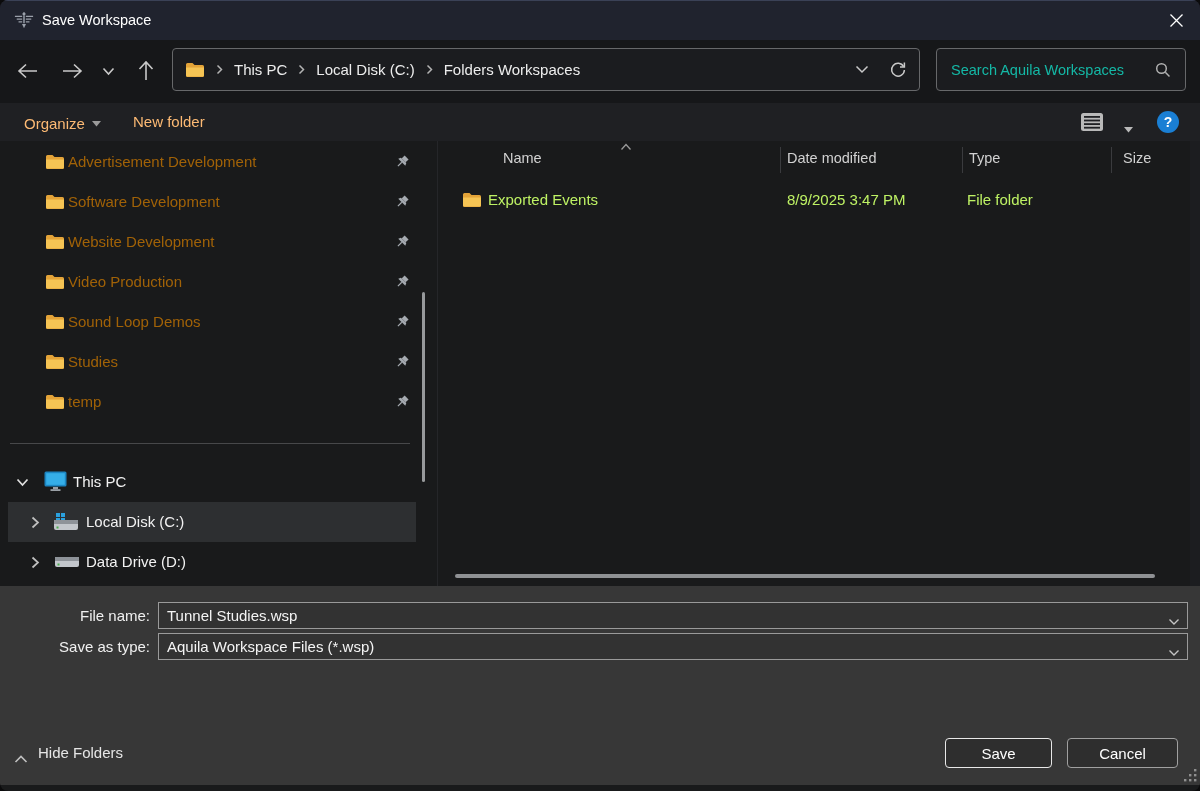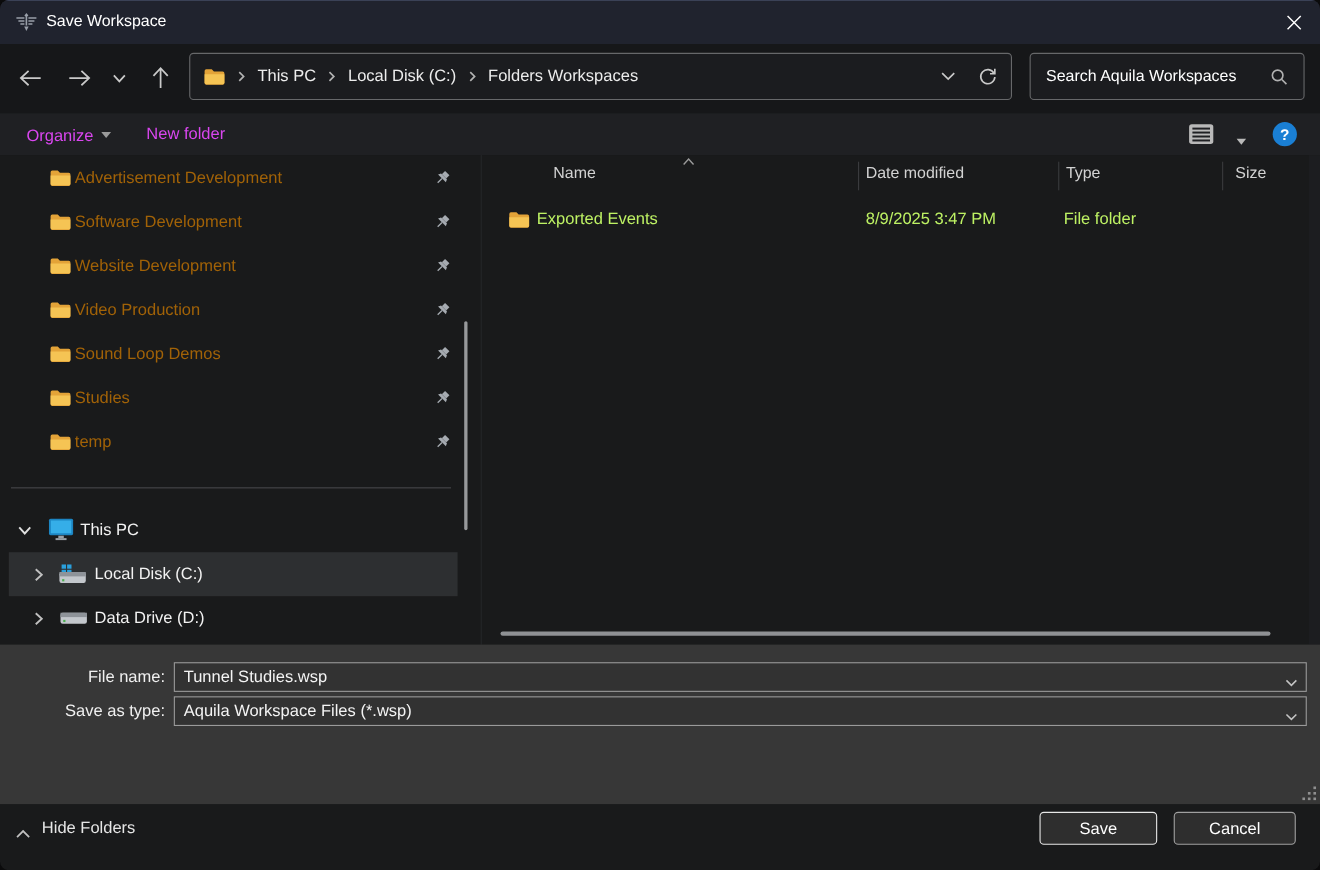--- a/index.html
+++ b/index.html
@@ -19,25 +19,25 @@
   .close-btn{position:absolute;right:0;top:0;width:48px;height:40px;display:flex;align-items:center;justify-content:center;cursor:pointer;}
 
   
   .navbar{position:absolute;top:40px;left:0;right:0;height:63px;background:#161719;}
   .nav-btn{position:absolute;top:17px;width:30px;height:28px;display:flex;align-items:center;justify-content:center;cursor:pointer;}
   .addressbar{position:absolute;left:172px;top:8px;width:748px;height:43px;border:1px solid #67686a;border-radius:4px;background:#1b1c1f;display:flex;align-items:center;padding:0 12px;}
   .crumb{font-size:15px;color:#ededed;cursor:pointer;white-space:nowrap;}
   .crumb-sep{margin:0 11px;display:flex;align-items:center;}
   .addr-spacer{flex:1;}
   .searchbox{position:absolute;left:936px;top:8px;width:250px;height:43px;border:1px solid #67686a;border-radius:4px;background:#1b1c1f;display:flex;align-items:center;padding:0 14px;}
-  .search-ph{flex:1;font-size:14.5px;color:#ffffff;white-space:nowrap;overflow:hidden;}
+  .search-ph{flex:1;font-size:14.5px;color:#14b8a6;white-space:nowrap;overflow:hidden;}
 
   
   .toolbar{position:absolute;top:103px;left:0;right:0;height:38px;background:#1f2023;}
-  .tool-item{position:absolute;top:0;height:38px;line-height:38px;font-size:15px;color:#d946ef;cursor:pointer;}
+  .tool-item{position:absolute;top:0;height:38px;line-height:38px;font-size:15px;color:#fdba74;cursor:pointer;}
   .organize-caret{display:inline-block;margin-left:7px;vertical-align:2px;}
   .view-btn{position:absolute;left:1080px;top:9px;width:24px;height:20px;cursor:pointer;}
   .view-dd{position:absolute;left:1124px;top:16px;cursor:pointer;}
   .help-btn{position:absolute;left:1157px;top:8px;width:22px;height:22px;border-radius:50%;background:#1a7fd4;color:#fff;font-size:14px;font-weight:bold;display:flex;align-items:center;justify-content:center;cursor:pointer;}
 
   
   .main{position:absolute;top:141px;left:0;right:0;height:445px;background:#191a1b;}
   .side-row{position:absolute;left:0;width:420px;height:40px;cursor:pointer;}
   .side-row .fold{position:absolute;left:45px;top:12px;}
   .side-row .lbl{position:absolute;left:68px;top:0;line-height:40px;font-size:15px;color:#a16207;white-space:nowrap;}
@@ -51,21 +51,21 @@
 
   .filearea{position:absolute;left:438px;top:0;right:0;height:445px;}
   .col-h{position:absolute;top:9px;font-size:14.5px;color:#d2d2d2;cursor:pointer;white-space:nowrap;}
   .col-sep{position:absolute;top:6px;width:1px;height:26px;background:#3a3b3e;cursor:col-resize;}
   .file-row{position:absolute;left:0;top:40px;width:740px;height:38px;cursor:pointer;}
   .file-cell{position:absolute;top:0;line-height:38px;font-size:15px;color:#bef264;white-space:nowrap;}
   .h-scroll{position:absolute;left:17px;top:433px;width:700px;height:4px;background:#8f9194;border-radius:2px;cursor:pointer;}
   .v-track{position:absolute;right:0;top:0;width:10px;height:445px;background:#1c1d20;cursor:pointer;}
 
   
-  .bottom{position:absolute;top:586px;left:0;right:0;height:145px;background:#373737;}
+  .bottom{position:absolute;top:586px;left:0;right:0;height:199px;background:#373737;}
   .form-label{position:absolute;left:0;width:150px;height:27px;line-height:27px;text-align:right;font-size:15px;color:#f0f0f0;}
   .combo{position:absolute;left:158px;width:1030px;height:27px;background:#323232;border:1px solid #9a9a9a;cursor:text;}
   .combo .val{position:absolute;left:8px;top:0;line-height:25px;font-size:15px;color:#f4f4f4;white-space:nowrap;}
   .combo .dd{position:absolute;right:7px;top:9px;cursor:pointer;}
   .hide-folders{position:absolute;left:14px;top:152px;height:30px;cursor:pointer;}
   .hide-folders .chev{position:absolute;left:0;top:12px;}
   .hide-folders .txt{position:absolute;left:24px;top:0;line-height:30px;font-size:15px;color:#e6e6e6;white-space:nowrap;}
   .btn{position:absolute;top:152px;height:30px;border-radius:4px;background:#2e2e2e;color:#ffffff;font-size:15px;display:flex;align-items:center;justify-content:center;cursor:pointer;font-family:"Liberation Sans",sans-serif;}
   .btn-save{left:945px;width:107px;border:1px solid #e8e8e8;}
   .btn-cancel{left:1067px;width:111px;border:1px solid #a0a0a0;}

